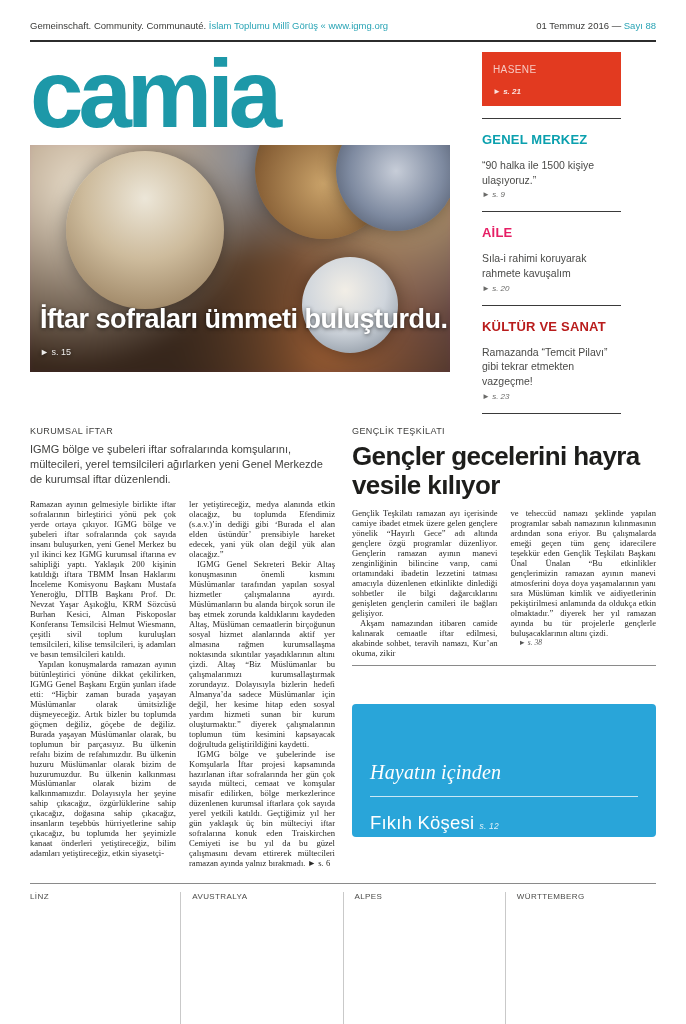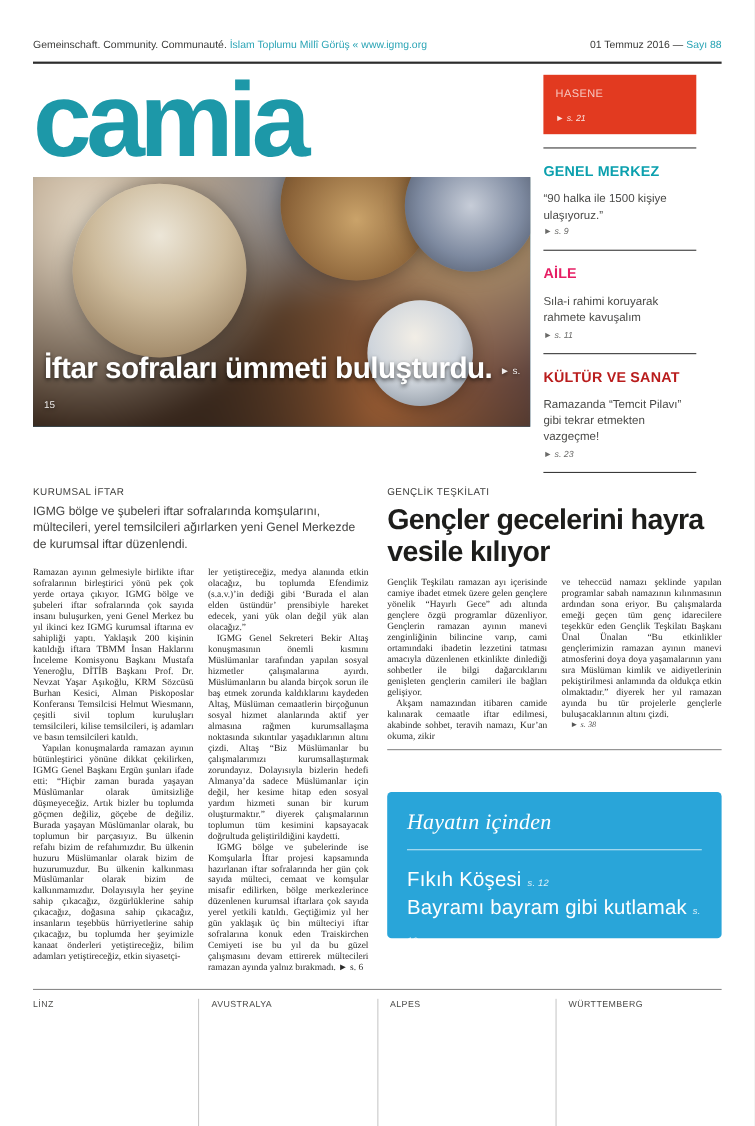--- a/index.html
+++ b/index.html
@@ -1,32 +1,32 @@
 <!DOCTYPE html>
 <html><head>
 <meta charset="utf-8">
 <style>
   * { margin:0; padding:0; box-sizing:border-box; }
   html,body { background:#e8e8e8; }
   body { font-family:"Liberation Sans", sans-serif; color:#1d1d1b; }
   .page { width:686px; height:1024px; margin:0 auto; background:#fff; padding:0 30px; overflow:hidden; position:relative; }
 
   
-  .topbar { display:flex; justify-content:space-between; align-items:flex-end; padding-top:36px; padding-bottom:9px; border-bottom:2px solid #2c2c2c; font-size:9.5px; color:#3a3a38; }
+  .topbar { display:flex; justify-content:space-between; align-items:flex-end; padding-top:20px; padding-bottom:9px; border-bottom:2px solid #2c2c2c; font-size:9.5px; color:#3a3a38; }
   .topbar .teal { color:#2aa4b5; }
   .topbar .issue { color:#2aa4b5; }
 
   
   .top-grid { display:flex; gap:12px; }
-  .left-col { width:452px; }
-  .sidebar { width:139px; padding-top:10px; }
+  .left-col { width:420px; }
+  .sidebar { width:139px; padding-top:10px;margin-left:20px; }
 
   .logo { font-size:96px; font-weight:bold; color:#1d98a8; letter-spacing:-5px; line-height:1.0; height:103px; display:flex; align-items:center; }
 
-  .hero { position:relative; height:227px; overflow:hidden; background:#0369a1; }
+  .hero { position:relative; height:227px; overflow:hidden; background:#a21caf; }
   .hero-bg { position:absolute; inset:-12px; filter:blur(7px);
     background-image:
       radial-gradient(circle at 14% 22%, rgba(238,228,210,.95), rgba(238,228,210,0) 42%),
       radial-gradient(circle at 52% 8%, rgba(130,148,175,.75), transparent 34%),
       radial-gradient(circle at 88% 20%, rgba(210,178,125,.85), transparent 32%),
       radial-gradient(circle at 28% 75%, rgba(52,36,26,.95), transparent 48%),
       radial-gradient(circle at 70% 85%, rgba(165,98,52,.85), transparent 42%),
       radial-gradient(circle at 90% 60%, rgba(90,70,90,.7), transparent 35%),
       linear-gradient(180deg,#8a6a4a,#35251a); }
   .circ { position:absolute; border-radius:50%; box-shadow:0 0 18px rgba(0,0,0,.35); }
@@ -34,21 +34,21 @@
   .c2 { left:225px; top:-44px; width:138px; height:138px; background:radial-gradient(circle at 50% 60%, #caa36a 0%, #8a6238 60%, #4e3a22 100%); }
   .c3 { right:-6px; top:-34px; width:120px; height:120px; background:radial-gradient(circle at 50% 50%, #c7cdd8 0%, #7e8aa0 55%, #41495a 100%); }
   .c4 { right:52px; top:112px; width:96px; height:96px; background:radial-gradient(circle at 45% 35%, #f2eee6 0%, #cfd5dc 50%, #77828f 100%); }
   .hero-caption { position:absolute; left:10px; bottom:6px; color:#fff; font-size:27px; font-weight:bold; letter-spacing:-0.5px; text-shadow:0 1px 4px rgba(0,0,0,.65); }
   .hero-page { font-size:9px; font-weight:normal; letter-spacing:0; vertical-align:middle; opacity:.9; }
 
   
   .promo { background:#e23a20; color:#fff; padding:12px 11px 10px; margin-bottom:12px; }
   .promo-kicker { font-size:10px; color:rgba(255,255,255,.72); letter-spacing:.4px; margin-bottom:12px; }
   .promo-title { font-size:13.5px; font-weight:bold; line-height:1.25; letter-spacing:.2px; }
-  .promo-page { font-size:8px; font-style:italic; color:rgba(255,255,255,.85); margin-top:7px; }
+  .promo-page { font-size:8px; font-style:italic; color:rgba(255,255,255,.85); margin-top:7px;font-weight:bold; }
   .side-sec { border-top:1px solid #3a3a3a; padding:13px 0 12px; }
   .side-sec:first-of-type { border-top:none; }
   .side-name { font-size:13px; font-weight:bold; letter-spacing:.2px; margin-bottom:11px; }
   .side-text { font-size:10.5px; color:#4a4a48; line-height:1.4; }
   .side-page { font-size:8px; font-style:italic; color:#6a6a68; margin-top:3px; }
   .t-teal { color:#0ba0ae; } .t-pink { color:#e61e64; } .t-orange { color:#b91c1c; }
   .side-end { border-bottom:1px solid #3a3a3a; }
 
   
   .articles { display:flex; gap:17px; margin-top:12px; }
@@ -62,21 +62,21 @@
   .bcol p { margin-bottom:0; }
   .bcol p + p { text-indent:8px; }
   .art-left .bodycols { min-height:318px; }
   .art-right .bodycols { min-height:146px; }
   .art-right .bcol { width:146px; }
   .bcol .pageref { font-style:italic; font-size:7.5px; color:#555; }
   .rule { border-top:1px solid #8a8a8a; margin-top:6px; }
 
   
   .feature { background:#29a5d9; color:#fff; border-radius:4px; margin-top:38px; padding:17px 18px 20px; height:133px; }
-  .feature-title { font-family:"Liberation Serif", serif; font-style:italic; font-size:20px; letter-spacing:.2px; }
+  .feature-title { font-family:"Liberation Serif", serif; font-style:italic; font-size:20px; letter-spacing:.2px;margin-top:40px; }
   .feature-div { border-top:1px solid rgba(255,255,255,.75); margin:12px 0 13px; }
   .feature-item { font-size:18.5px; font-weight:300; letter-spacing:.2px; line-height:1.45; }
   .feature-page { font-size:8.5px; font-style:italic; opacity:.85; }
 
   
   .bottom { display:flex; gap:0; border-top:1px solid #8a8a8a; margin-top:14px; padding-top:8px; height:163px; }
   .b-item { width:148px; display:flex; flex-direction:column; }
   .b-item + .b-item { border-left:1px solid #c9c9c9; padding-left:11px; margin-left:11px; width:160px; }
   .b-kicker { font-size:8px; letter-spacing:.4px; color:#4a4a48; margin-bottom:4px; }
 </style>
@@ -120,21 +120,21 @@
       </div>
 
       <div class="side-sec">
         <div class="side-name t-teal">GENEL MERKEZ</div>
         <div class="side-text">“90 halka ile 1500 kişiye ulaşıyoruz.”</div>
         <div class="side-page">► s. 9</div>
       </div>
       <div class="side-sec">
         <div class="side-name t-pink">AİLE</div>
         <div class="side-text">Sıla-i rahimi koruyarak rahmete kavuşalım</div>
-        <div class="side-page">► s. 11</div>
+        <div class="side-page">► s. 20</div>
       </div>
       <div class="side-sec side-end">
         <div class="side-name t-orange">KÜLTÜR VE SANAT</div>
         <div class="side-text">Ramazanda “Temcit Pilavı” gibi tekrar etmekten vazgeçme!</div>
         <div class="side-page">► s. 23</div>
       </div>
     </div>
   </div>
 
   <div class="articles">

